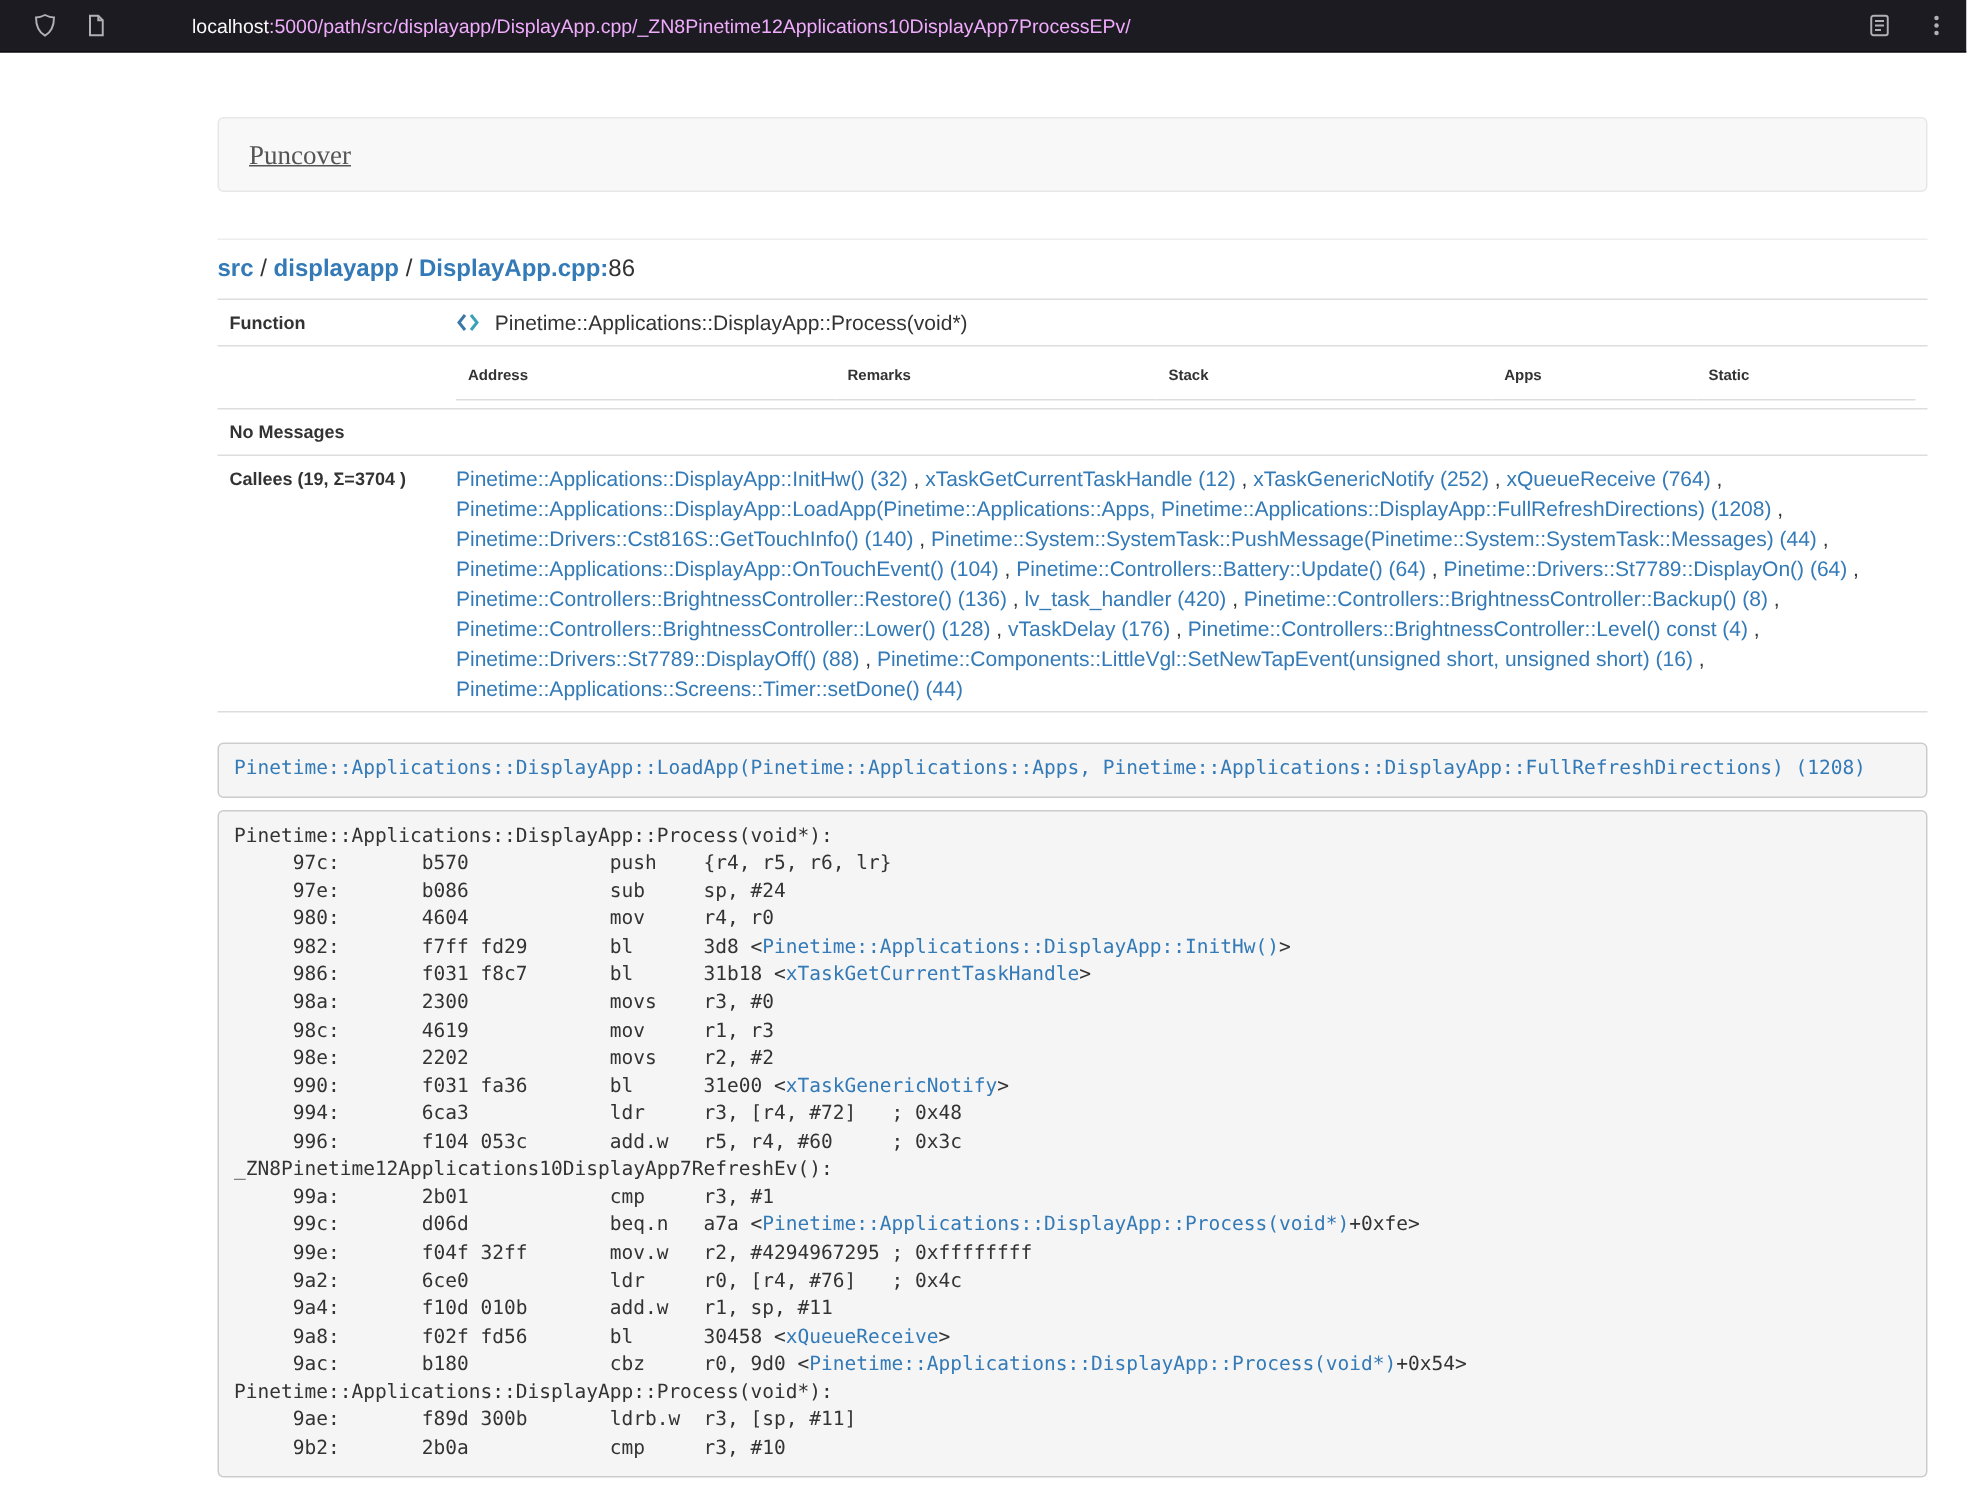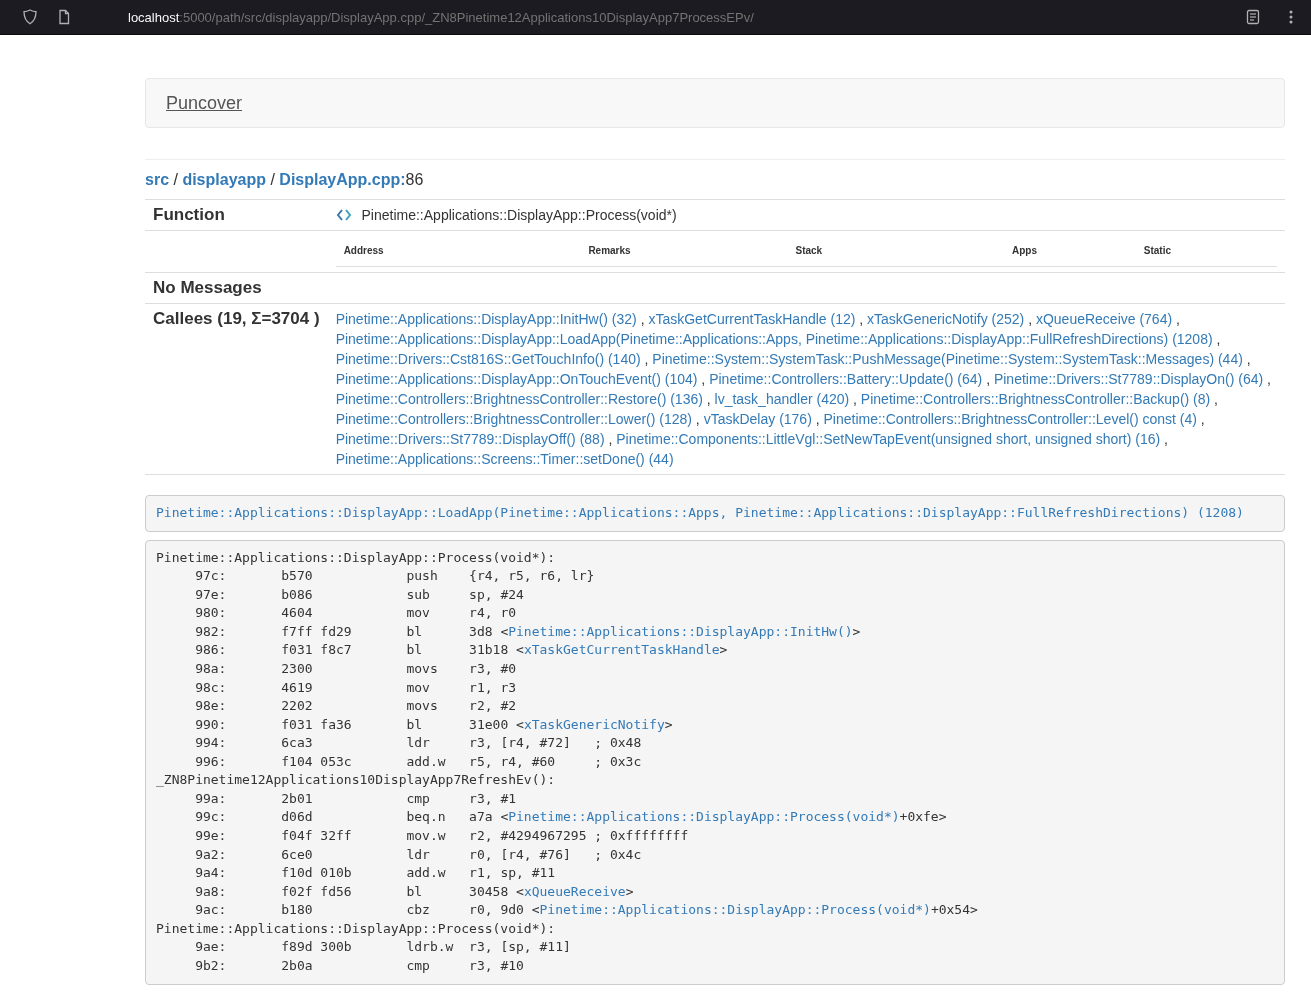--- a/index.html
+++ b/index.html
@@ -13,48 +13,48 @@
   
   .topbar {
     height:35px; background:#1c1b22; border-bottom:1px solid #0c0c0d;
     display:flex; align-items:center; padding:0 12px 0 22px;
   }
   .tb-icon { display:flex; align-items:center; justify-content:center; width:16px; height:16px; flex:none; }
   .tb-icon + .tb-icon { margin-left:18px; }
   .tb-icon.page { margin-left:18px; }
   .url { margin-left:8px; font-size:13px; white-space:nowrap; overflow:hidden; }
   .url .host { color:#f9f9fa;padding-left:48px; }
-  .url .path { color:#737373; }
+  .url .path { color:#f0abfc; }
   .tb-right { margin-left:auto; display:flex; align-items:center; }
   .tb-right .tb-icon + .tb-icon { margin-left:22px; }
 
   
   .container { margin:43px 26px 0 145px; width:1140px; }
 
   .navbar {
     height:50px; background:#f8f8f8; border:1px solid #e7e7e7; border-radius:4px;
-    display:flex; align-items:center; padding:0 20px;
+    display:flex; align-items:center; padding:0 20px;font-family:Liberation Serif, serif;
   }
   .brand { font-size:18px; color:#555; }
 
   hr.sep { border:0; border-top:1px solid #eeeeee; margin:31px 0 0 0; }
 
   .breadcrumb { margin:10px 0 9px 0; font-size:16px; line-height:20px; }
   .breadcrumb a { color:#337ab7; font-weight:bold; text-decoration:none; }
   .breadcrumb .bsep { color:#333; }
   .breadcrumb .linenum { color:#333; }
 
   
   table.main { width:100%; border-collapse:collapse; font-size:14px; line-height:20px; border-bottom:1px solid #ddd; }
   table.main > tbody > tr > th,
   table.main > tbody > tr > td {
     border-top:1px solid #ddd; padding:5px 8px; text-align:left; vertical-align:top;
   }
   th.rowlabel {
-    width:151px; min-width:151px; font-weight:bold; font-size:17px;
+    width:151px; min-width:151px; font-weight:bold; font-size:12px;
     white-space:nowrap; padding-left:16px; color:#333;
   }
   td.nested { padding:0 8px; }
   table.inner { width:100%; border-collapse:collapse; font-size:10px; line-height:20px; }
   table.inner th, table.inner td { padding:5px 8px; text-align:left; vertical-align:top; }
   table.inner tr.hdr th { font-weight:bold; border-bottom:1px solid #ddd; }
   .c1{width:26%;} .c2{width:22%;} .c3{width:23%;} .c4{width:14%;} .c5{width:15%;}
 
   .fn-icon { display:inline-block; width:16px; height:16px; vertical-align:text-bottom; margin-right:6px; }
   a.lnk { color:#337ab7; text-decoration:none; }

